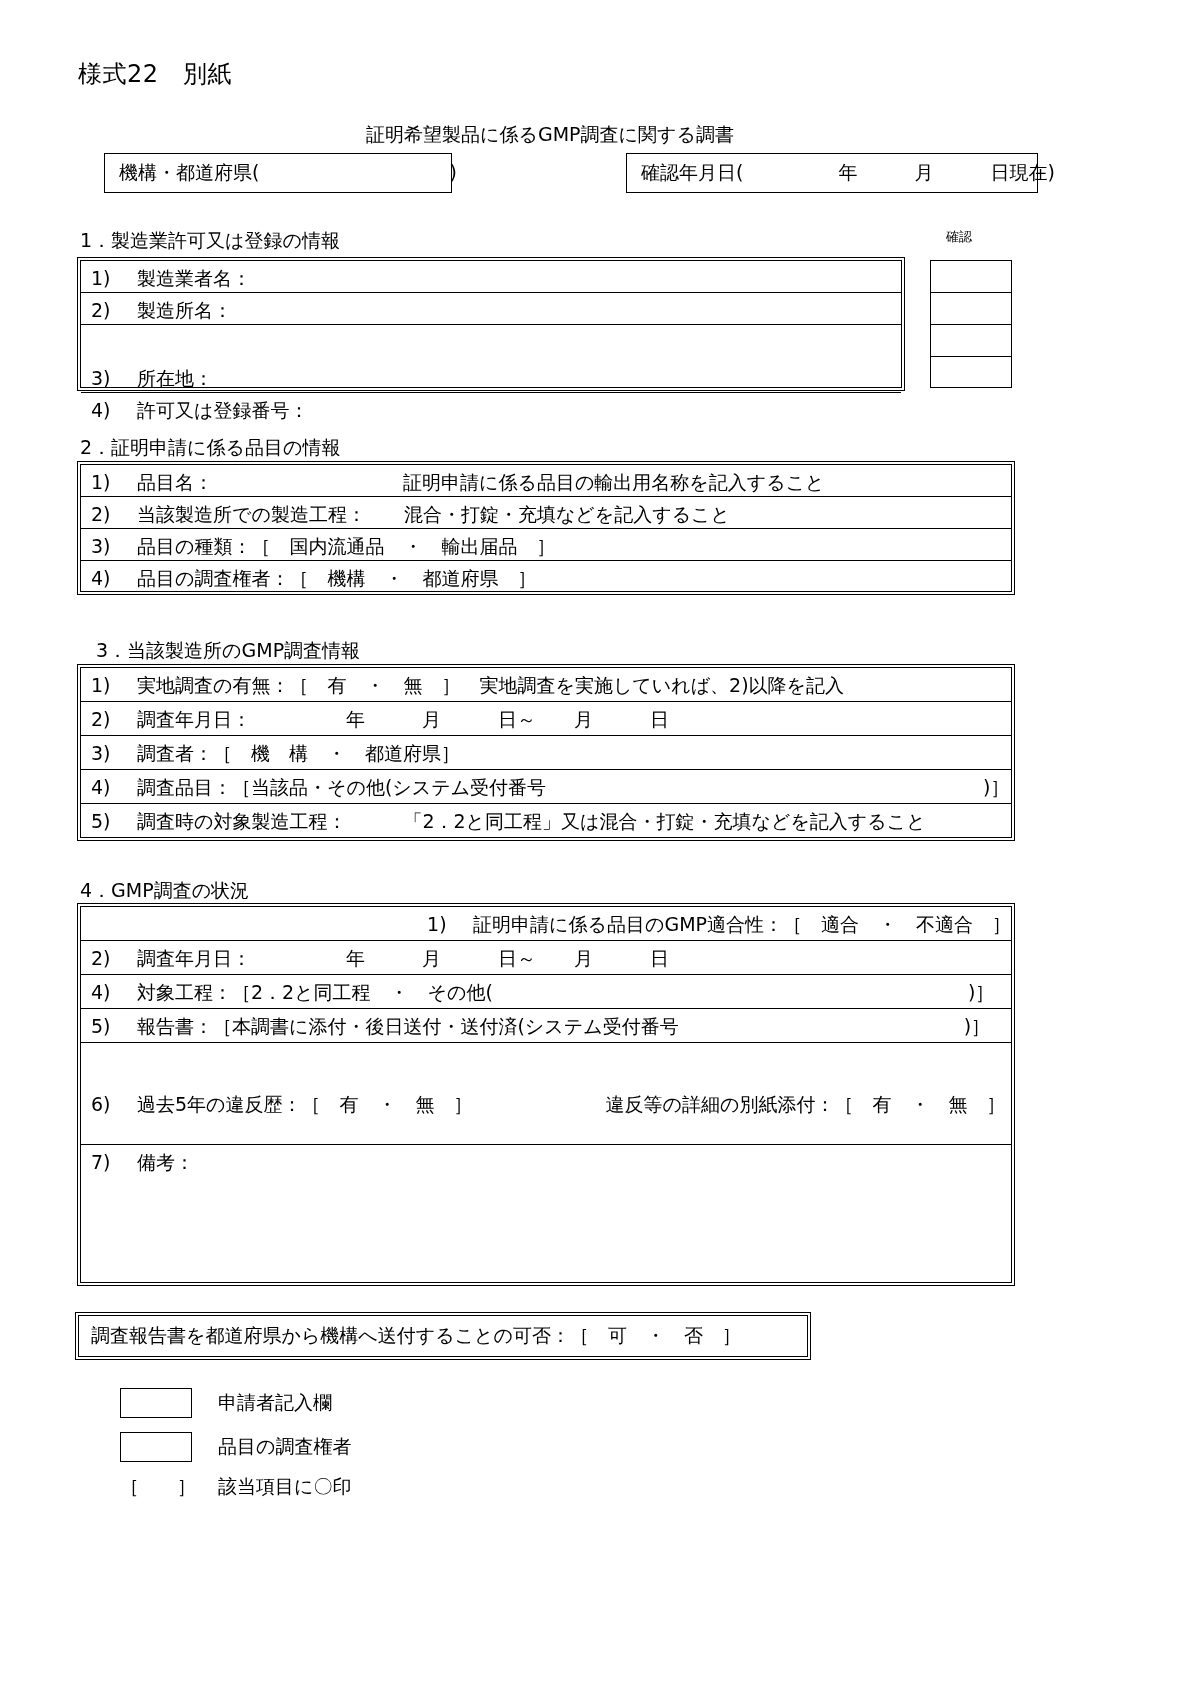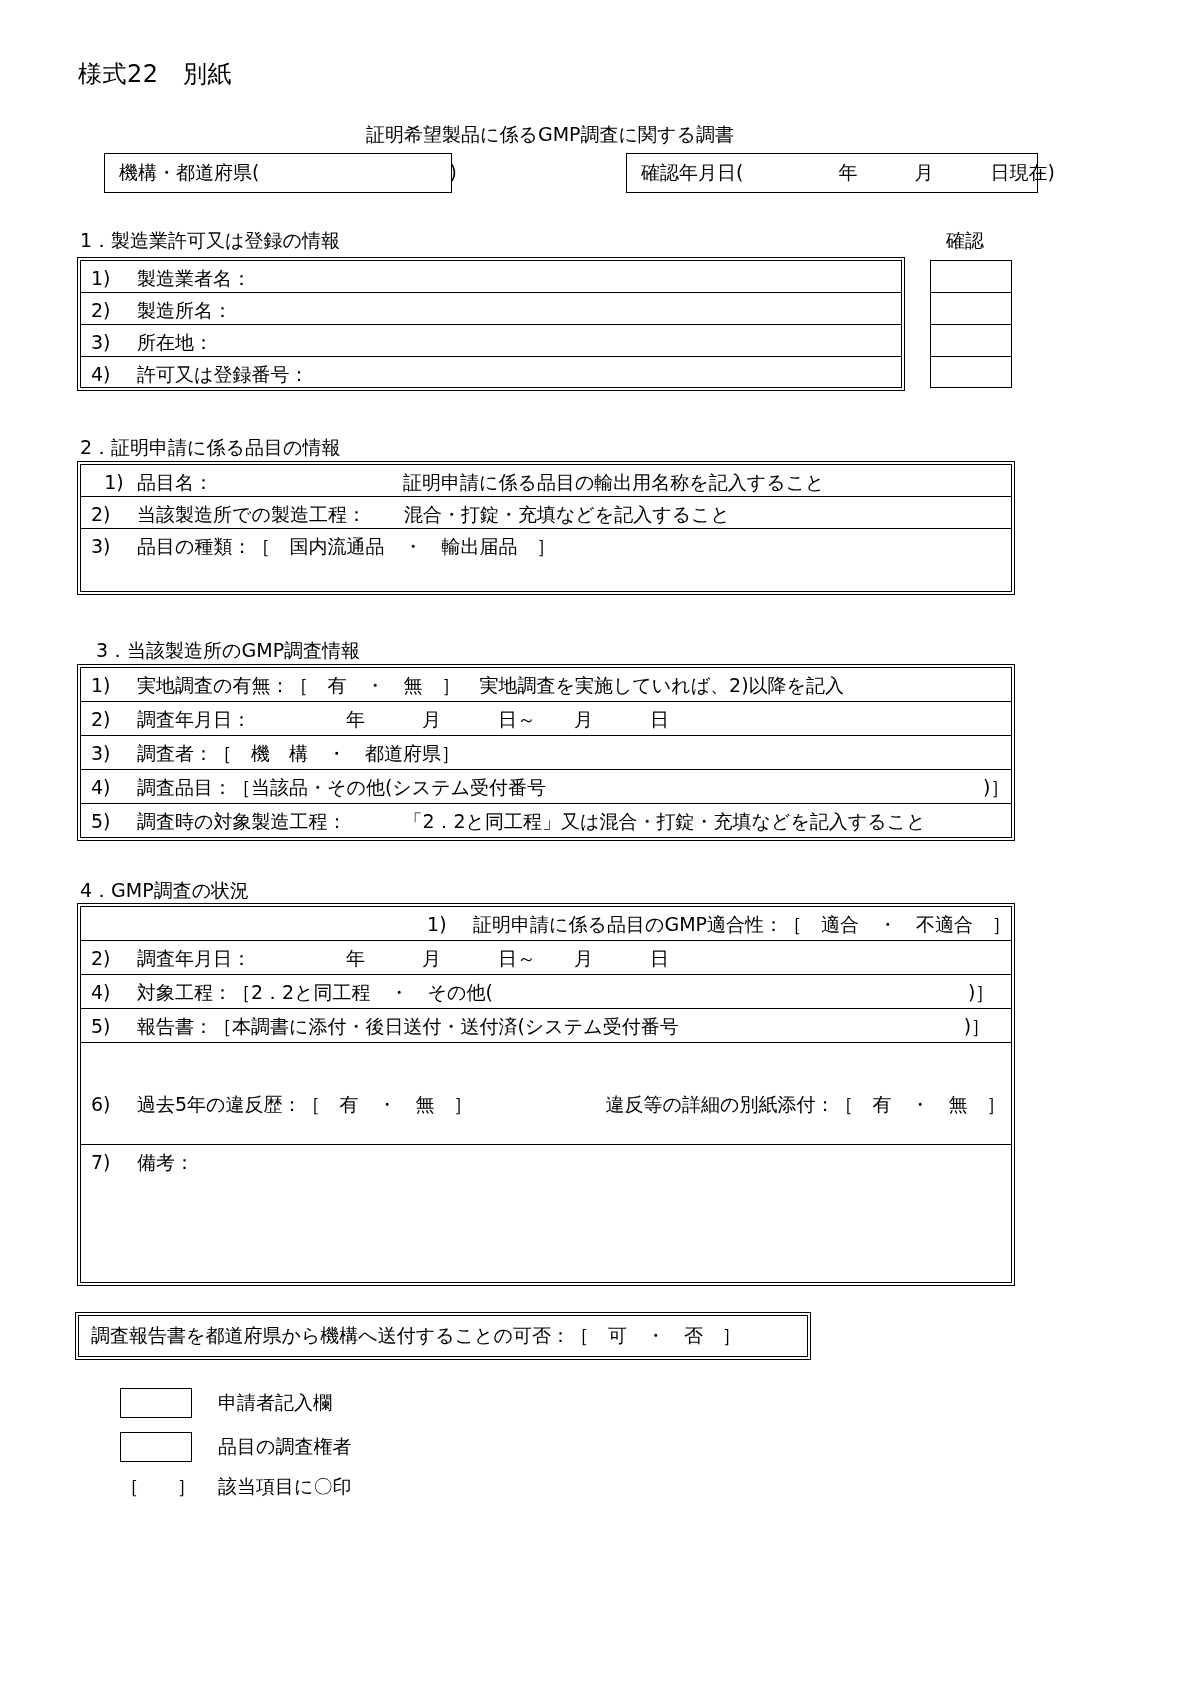--- a/index.html
+++ b/index.html
@@ -89,21 +89,21 @@
   .num {
     display: inline-block;
     width: 46px;
     flex: none;
   }
   .rowbody { display: block; }
 
   
   .confirm-label {
     position: absolute;
-    font-size: 19px;
+    font-size: 13px;
     white-space: pre;
   }
 
   
   .consent {
     position: absolute;
     left: 78px;
     top: 1315px;
     width: 730px;
     height: 42px;
@@ -158,46 +158,49 @@
   <div class="sec-title" style="left:80px; top:228px;">1．製造業許可又は登録の情報</div>
   <div class="confirm-label" style="left:946px; top:228px;">確認</div>
 
   <div class="tbl" id="tbl1" style="left:80px; top:260px; width:822px; height:128px;">
     <div class="row" style="height:32px;">
       <span class="rowline"><span class="num">1)</span><span class="rowbody" style="display:inline">製造業者名：</span></span>
     </div>
     <div class="row" style="height:32px;">
       <span class="rowline"><span class="num">2)</span><span style="display:inline">製造所名：</span></span>
     </div>
-    <div class="row" style="height:32px;">
+    <div class="row" style="height:32px;margin-top:36px;">
       <span class="rowline"><span class="num">3)</span><span style="display:inline">所在地：</span></span>
     </div>
     <div class="row" style="height:32px;">
       <span class="rowline"><span class="num">4)</span><span style="display:inline">許可又は登録番号：</span></span>
     </div>
   </div>
 
   <div class="tbl" id="tbl1c" style="left:930px; top:260px; width:82px; height:128px; outline:none;">
     <div class="row" style="height:32px;"></div>
     <div class="row" style="height:32px;"></div>
     <div class="row" style="height:32px;"></div>
     <div class="row" style="height:32px;"></div>
   </div>
 
   <div class="sec-title" style="left:80px; top:435px;">2．証明申請に係る品目の情報</div>
 
   <div class="tbl" id="tbl2" style="left:80px; top:464px; width:932px; height:128px;">
-    <div class="row" style="height:32px;text-align:center;">
+    <div class="row" style="height:32px;">
       <span class="rowline"><span class="num">1)</span><span style="display:inline">品目名：　　　　　　　　　　証明申請に係る品目の輸出用名称を記入すること</span></span>
     </div>
     <div class="row" style="height:32px;">
       <span class="rowline"><span class="num">2)</span><span style="display:inline">当該製造所での製造工程：　　混合・打錠・充填などを記入すること</span></span>
     </div>
     <div class="row" style="height:32px;">
       <span class="rowline"><span class="num">3)</span><span style="display:inline">品目の種類：［　国内流通品　・　輸出届品　］</span></span>
+    </div>
+    <div class="row" style="height:32px;">
+      <span class="rowline"><span class="num">4)</span><span style="display:inline">品目の調査権者：［　機構　・　都道府県　］</span></span>
     </div>
   </div>
 
   <div class="sec-title" style="left:96px; top:638px;">3．当該製造所のGMP調査情報</div>
 
   <div class="tbl" id="tbl3" style="left:80px; top:667px; width:932px; height:171px;">
     <div class="row" style="height:34px;">
       <span class="rowline"><span class="num">1)</span><span style="display:inline">実地調査の有無：［　有　・　無　］　実地調査を実施していれば、2)以降を記入</span></span>
     </div>
     <div class="row" style="height:34px;">

